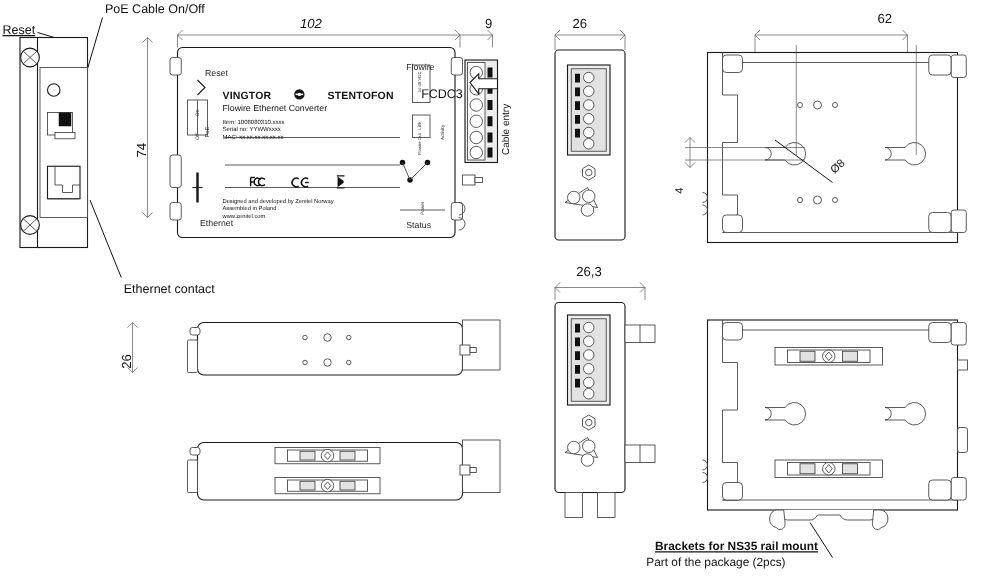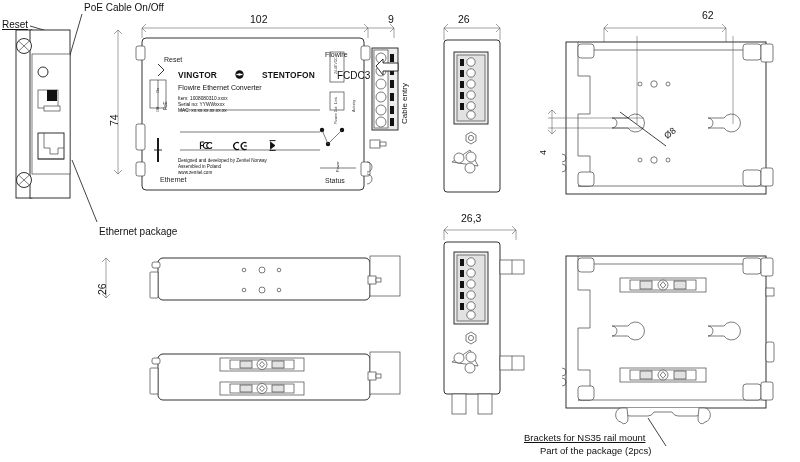--- a/index.html
+++ b/index.html
@@ -31,21 +31,21 @@
   .cap{font-size:9.5px;line-height:12px;color:#111;white-space:nowrap;}
   .cap.u{text-decoration:underline;}
 </style>
 </head>
 <body>
 
 <div class="stage">
 
   <div class="abs lbl u" style="left:2px;top:19px;">Reset</div>
   <div class="abs lbl" style="left:84px;top:2px;">PoE Cable On/Off</div>
-  <div class="abs lbl" style="left:99px;top:226px;">Ethernet package</div>
+  <div class="abs lbl" style="left:99px;top:226px;">Ethernet contact</div>
 
   <svg class="abs" style="left:0;top:0;width:230px;height:240px;">
     <path class="leader" d="M30,26 L47,31 L47,70"></path>
     <path class="leader" d="M82,14 L58,96"></path>
     <path class="leader" d="M97,222 L72,160"></path>
   </svg>
 
   <svg class="abs" style="left:14px;top:28px;width:72px;height:175px;">
 
     <rect class="ln fillw" x="2" y="2" width="16" height="168"></rect>
@@ -82,21 +82,21 @@
     <path class="lnthin" d="M2,16 L228,16"></path>
     <path class="lnthin" d="M6,12 L2,16 L6,20"></path>
     <path class="lnthin" d="M224,12 L228,16 L224,20"></path>
     <path class="lnthin" d="M228,16 L254,16"></path>
     <path class="lnthin" d="M250,12 L254,16 L250,20"></path>
 
     <path class="lnthin" d="M2,16 L2,26"></path>
     <path class="lnthin" d="M228,16 L228,26"></path>
     <path class="lnthin" d="M254,16 L254,26"></path>
   </svg>
-  <div class="abs dim" style="left:250px;top:13px;">102</div>
+  <div class="abs dim" style="left:240px;top:13px;font-style:italic;">102</div>
   <div class="abs dim" style="left:388px;top:13px;">9</div>
 
   <svg class="abs" style="left:134px;top:34px;width:270px;height:168px;">
 
     <rect class="ln fillw" x="8" y="4" width="222" height="152" rx="4"></rect>
 
     <rect class="ln2 fillw" x="2" y="12" width="9" height="14" rx="2"></rect>
     <rect class="ln2 fillw" x="2" y="90" width="9" height="26" rx="2"></rect>
     <rect class="ln2 fillw" x="2" y="128" width="9" height="14" rx="2"></rect>
 
@@ -158,21 +158,21 @@
   <div class="abs micro vert" style="left:164px;top:110px;font-size:4.6px;">PoE</div>
 
   <div class="abs micro vert" style="left:334px;top:104px;font-size:3.8px;">Link</div>
   <div class="abs micro vert" style="left:352px;top:112px;font-size:3.8px;">Activity</div>
   <div class="abs micro vert" style="left:336px;top:172px;font-size:3.8px;">Power</div>
 
   <div class="abs micro vert" style="left:334px;top:74px;font-size:3.4px;">24-48 VDC</div>
   <div class="abs micro vert" style="left:334px;top:124px;font-size:3.4px;">Flowire Out</div>
 
   <div class="abs" style="left:178px;top:70px;width:160px;">
-    <div style="display:flex;align-items:flex-start;gap:18px;">
+    <div style="display:flex;align-items:center;gap:18px;">
       <span class="brand">VINGTOR</span>
       <svg width="9" height="9" viewBox="0 0 10 10">
         <circle cx="5" cy="5" r="4.6" fill="#111"></circle>
         <path d="M1.6,5 L8.4,5" stroke="#fff" stroke-width="1.4"></path>
         <circle cx="5" cy="5" r="1.5" fill="#fff"></circle>
       </svg>
       <span class="brand">STENTOFON</span>
       <span class="model" style="margin-left:4px;">FCDC3</span>
     </div>
     <div class="sub" style="margin-top:3px;">Flowire Ethernet Converter</div>
@@ -425,16 +425,16 @@
     <path class="ln2" d="M14,118 a4,4 0 0 1 0,8"></path>
     <path class="ln2" d="M14,128 a4,4 0 0 1 0,8"></path>
 
     <path class="ln2 fillw" d="M74,158 q2,8 8,8 l18,0 q4,0 6,-4 l18,0 q2,4 6,4 l18,0 q6,0 8,-8"></path>
     <path class="ln2 fillw" d="M74,158 a5,6 0 0 0 -1,14 a4,5 0 0 0 7,-4 l-1,-10 Z"></path>
     <path class="ln2 fillw" d="M156,158 a5,6 0 0 1 1,14 a4,5 0 0 1 -7,-4 l1,-10 Z"></path>
 
     <path class="leader" d="M100,168 L118,196"></path>
   </svg>
 
-  <div class="abs cap u" style="left:524px;top:432px;">Brackets for NS35 rail mount</div>
-  <div class="abs cap" style="left:540px;top:445px;">Part of the package (2pcs)</div>
+  <div class="abs cap u" style="left:524px;top:432px;font-weight:bold;">Brackets for NS35 rail mount</div>
+  <div class="abs cap" style="left:517px;top:445px;">Part of the package (2pcs)</div>
 
 </div>
 
 </body></html>

